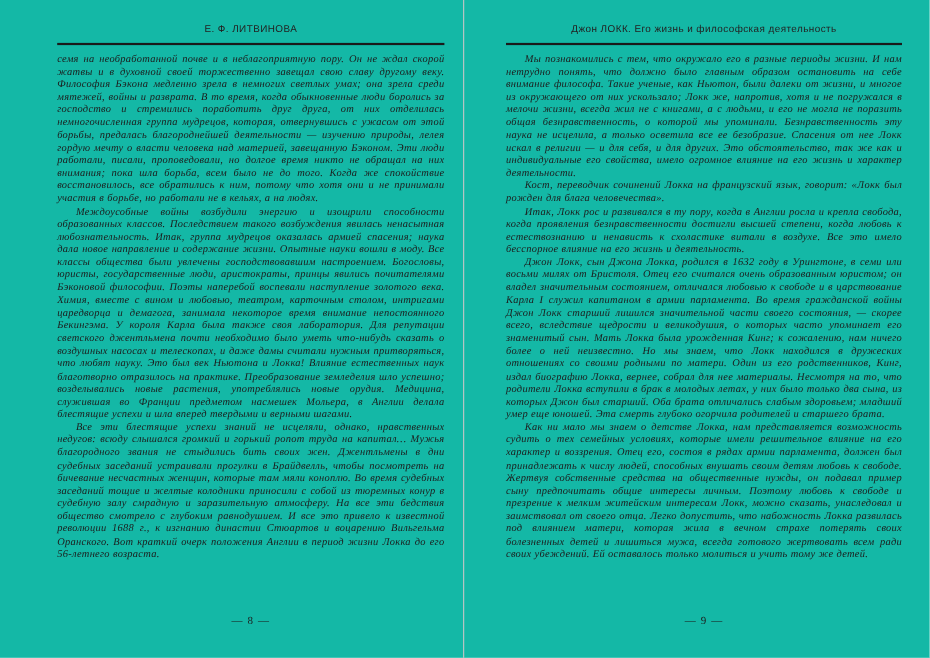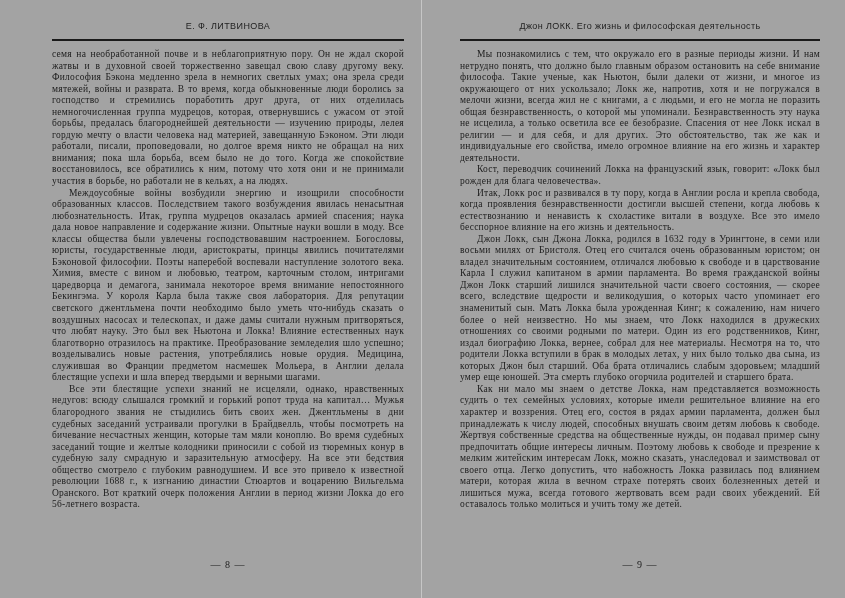--- a/index.html
+++ b/index.html
@@ -8,21 +8,21 @@
     width: 845px;
     height: 598px;
     overflow: hidden;
     background: #ffffff;
   }
   .spread {
     position: absolute;
     top: 0; left: 0;
     width: 845px;
     height: 598px;
-    background: #a3a3a3;
+    background: #14b8a6;
     font-family: "Liberation Serif", serif;
     color: #1c1c1c;
   }
   .page {
     position: absolute;
     top: 0;
     height: 598px;
   }
   .page-left  { left: 52px;  width: 352px; }
   .page-right { left: 460px; width: 360px; }
@@ -47,20 +47,21 @@
     top: 49px; left: 0; right: 0;
     font-size: 9.5px;
     line-height: 11.55px;
     text-align: justify;
     letter-spacing: 0.25px;
     word-spacing: 0.2px;
   }
   .para {
     margin: 0;
     text-indent: 17px;
+    font-style: italic;
   }
   .para.noindent { text-indent: 0; }
   .folio {
     position: absolute;
     top: 559px; left: 0; right: 0;
     text-align: center;
     font-size: 10px;
     letter-spacing: 1px;
     color: #1c1c1c;
   }

